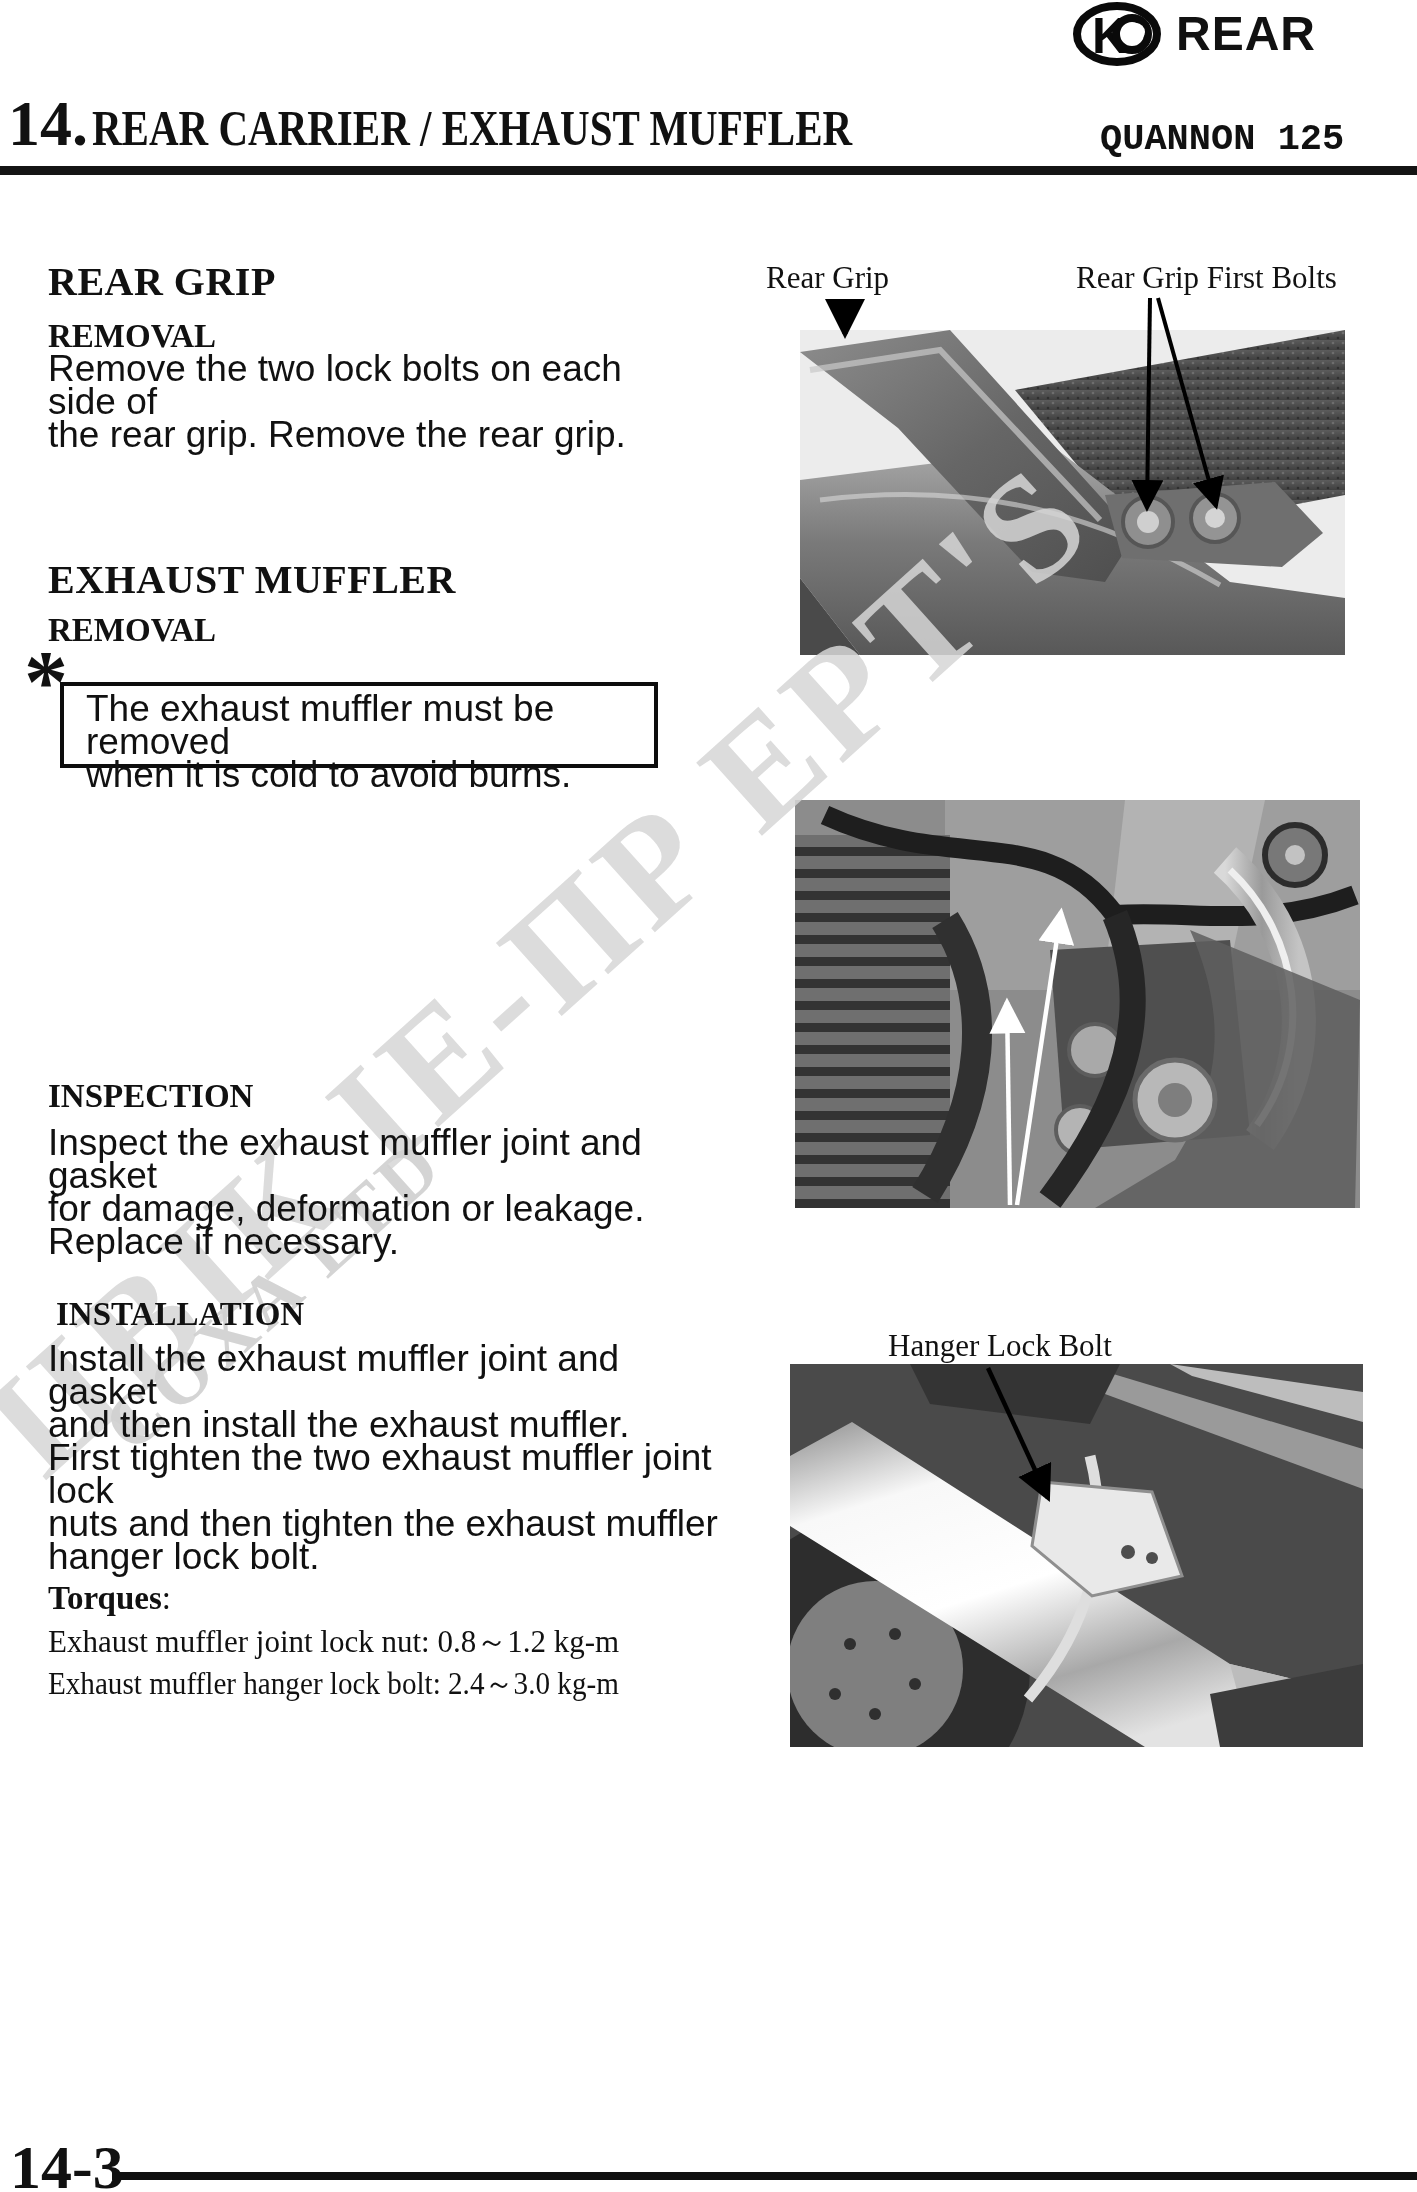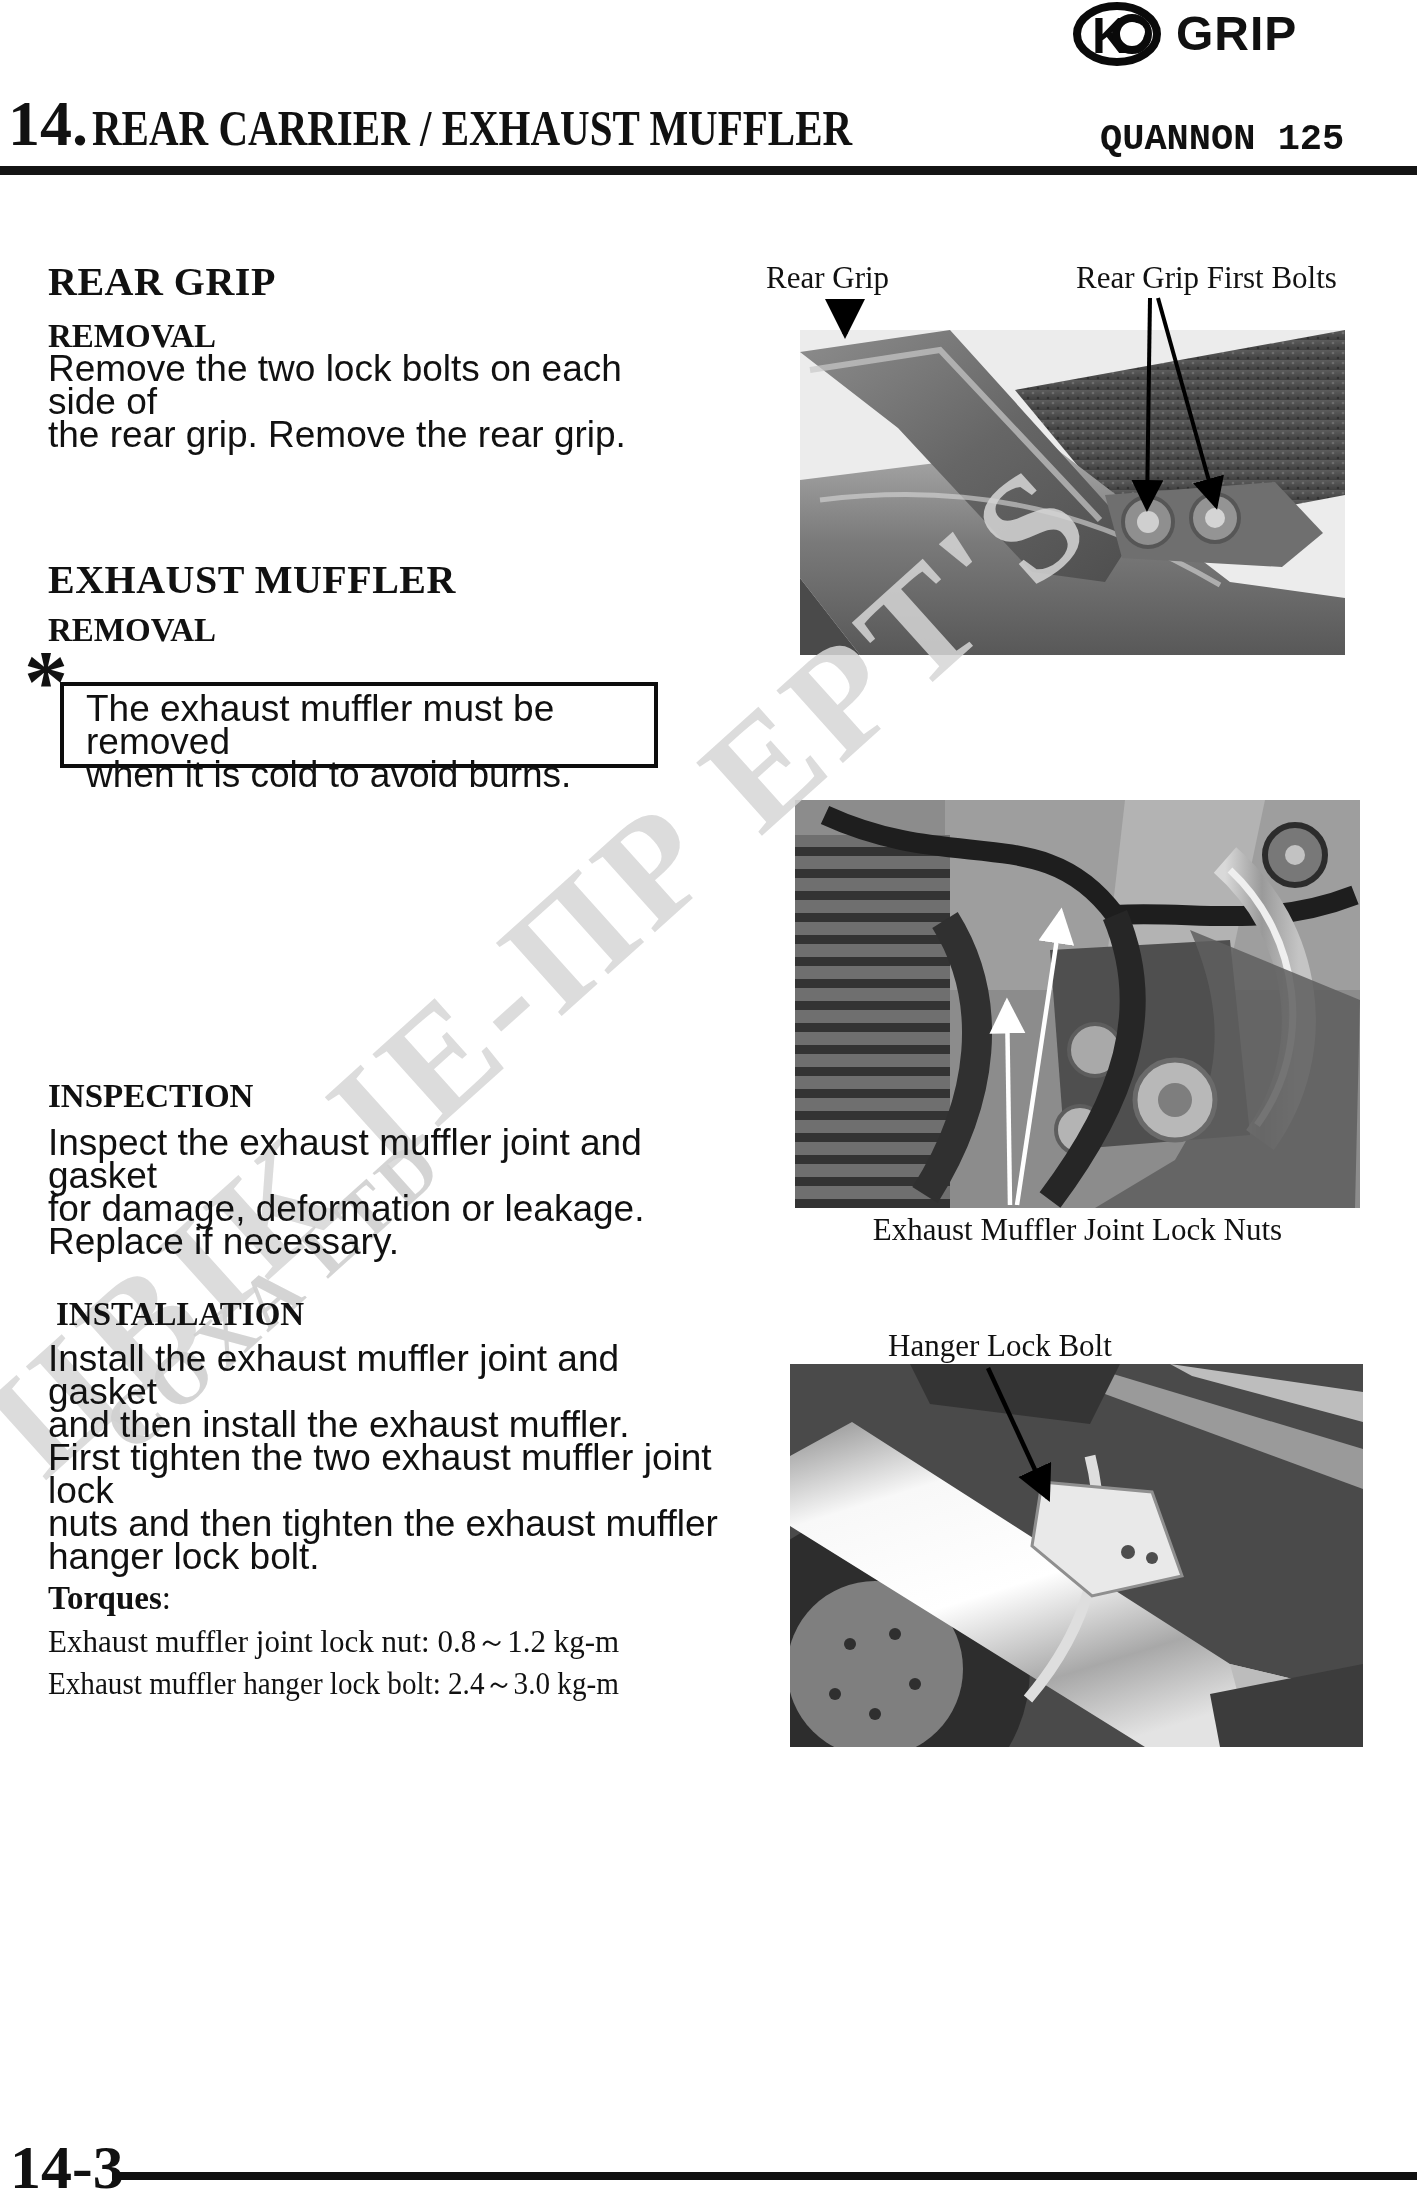--- a/index.html
+++ b/index.html
@@ -152,21 +152,21 @@
   <div class="abs z-wm wm-big">ЦВІК ІЕ-ПР ЕРТ'S</div>
   <div class="abs z-wm wm-small">COXA LTD</div>
 
   <div class="abs z-text brand-box">
     <svg width="94" height="64" viewBox="0 0 94 64">
       <ellipse cx="45" cy="32" rx="40" ry="28" fill="#fff" stroke="#0a0a0a" stroke-width="8"></ellipse>
       <text x="20" y="51" font-family="Liberation Sans, DejaVu Sans, sans-serif" font-size="50" font-weight="bold" fill="#0a0a0a">K</text>
       <circle cx="60" cy="32" r="16" fill="none" stroke="#0a0a0a" stroke-width="8"></circle>
       <circle cx="64" cy="30" r="9" fill="#fff"></circle>
     </svg>
-    <span class="brand-word">GRIP</span>
+    <span class="brand-word">REAR</span>
   </div>
 
   <div class="abs z-text title-row">
     <span class="chapter-no">14.</span>
     <span class="chapter-title">REAR CARRIER / EXHAUST MUFFLER</span>
   </div>
   <div class="abs z-text model-name">QUANNON 125</div>
   <div class="abs z-text header-rule"></div>
 
   <div class="abs z-text h1" style="left:48px;top:262px;">REAR GRIP</div>
@@ -194,21 +194,20 @@
 First tighten the two exhaust muffler joint lock
 nuts and then tighten the exhaust muffler
 hanger lock bolt.</div>
 
   <div class="abs z-text torques-head" style="left:48px;top:1582px;"><b>Torques</b><span>:</span></div>
   <div class="abs z-text serif-line" style="left:48px;top:1622px;">Exhaust muffler joint lock nut: 0.8～1.2 kg-m</div>
   <div class="abs z-text serif-line torque-2" style="left:48px;top:1664px;">Exhaust muffler hanger lock bolt: 2.4～3.0 kg-m</div>
 
   <div class="abs z-text fig-label" style="left:766px;top:262px;">Rear Grip</div>
   <div class="abs z-text fig-label" style="left:1076px;top:262px;">Rear Grip First Bolts</div>
-  <div class="abs z-text fig-caption" style="left:795px;top:1214px;width:565px;">Exhaust Muffler Joint Lock Nuts</div>
   <div class="abs z-text fig-label" style="left:888px;top:1330px;">Hanger Lock Bolt</div>
 
   <svg class="abs z-arrow" style="left:0;top:0;" width="1417" height="2192" viewBox="0 0 1417 2192">
     <defs>
       <marker id="ab" markerWidth="9" markerHeight="9" refX="7" refY="4" orient="auto">
         <path d="M0,0 L8,4 L0,8 Z" fill="#000"></path>
       </marker>
       <marker id="aw" markerWidth="9" markerHeight="9" refX="7" refY="4" orient="auto">
         <path d="M0,0 L8,4 L0,8 Z" fill="#fff"></path>
       </marker>

